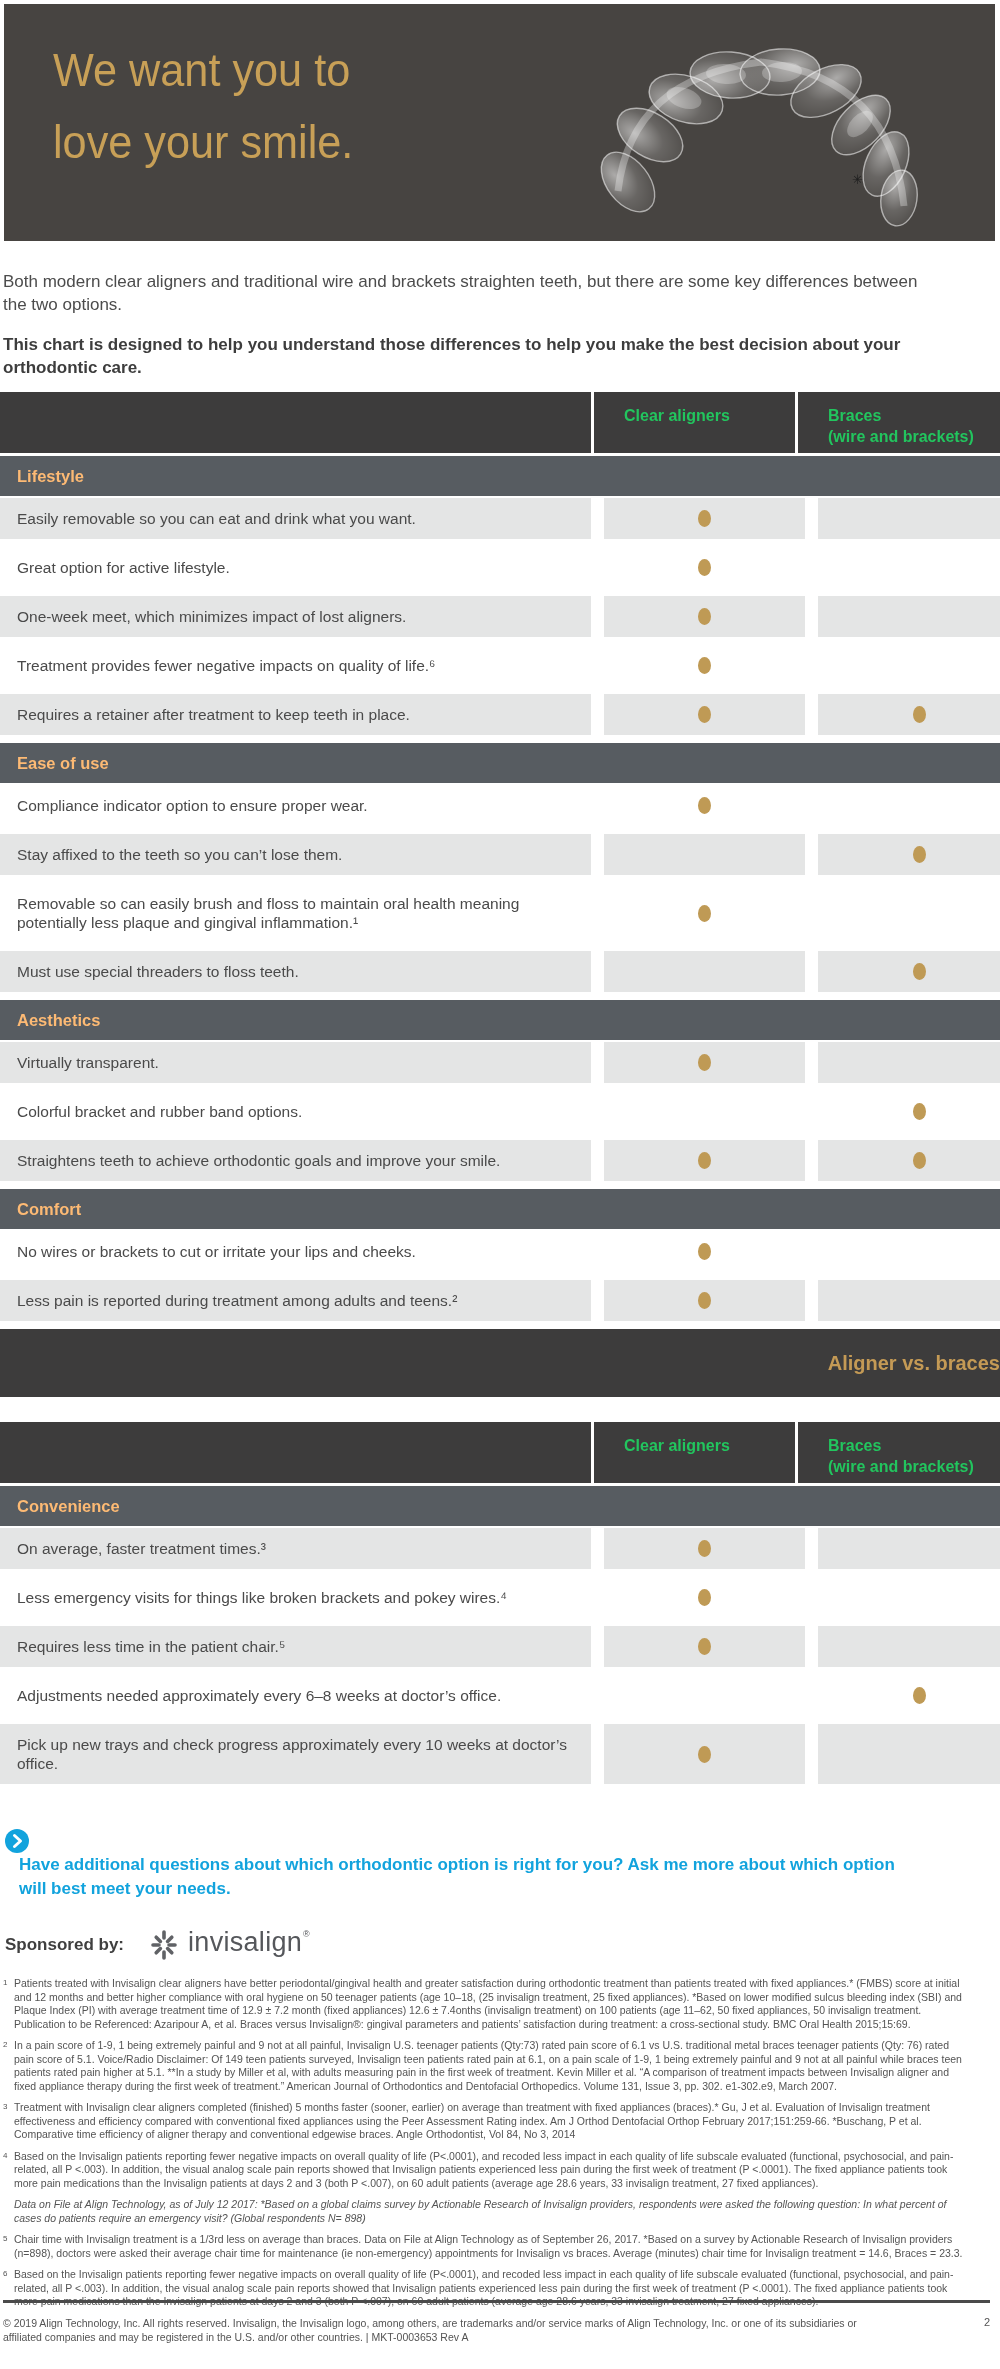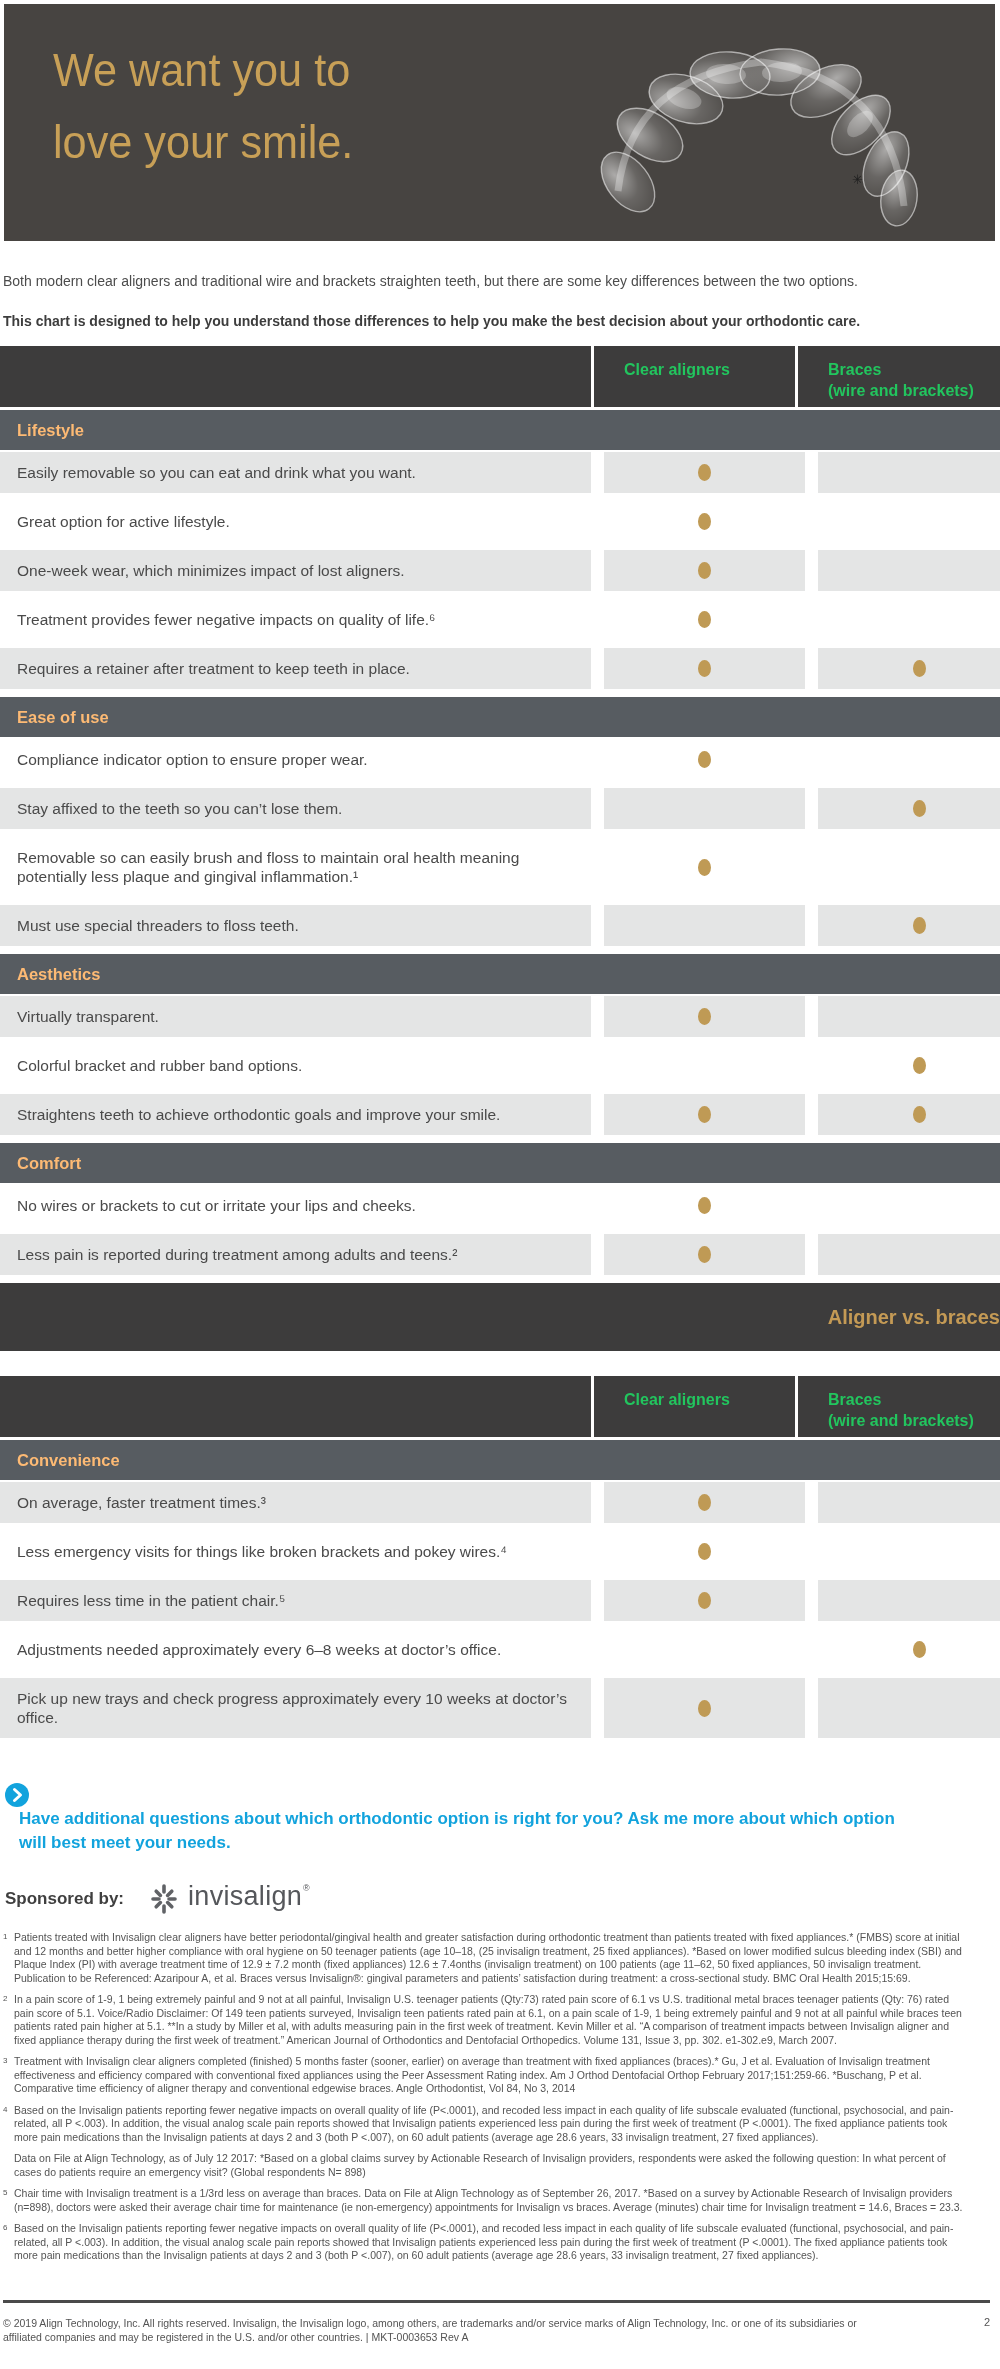--- a/index.html
+++ b/index.html
@@ -11,21 +11,21 @@
   
   .hero{margin:4px 5px 0 4px;height:237px;background:#474441;position:relative;}
   .hero-title{
     position:absolute;left:49px;top:30px;color:#c8a057;
     font-size:46px;font-weight:300;line-height:72px;
     transform:scaleX(.94);transform-origin:left top;white-space:nowrap;
   }
   .hero-art{position:absolute;left:552px;top:12px;}
   
   .intro{margin:29px 40px 0 3px;}
-  .intro p{margin:0;font-size:14px;line-height:23px;color:#4c4c4c;width:930px;}
+  .intro p{margin:0;font-size:17px;line-height:23px;color:#4c4c4c;width:930px;}
   .intro p.emph{margin-top:17px;font-weight:bold;color:#3d3d3d;width:945px;}
   
   .cmp{margin-top:13px;}
   .cmp-header{display:grid;grid-template-columns:591px 201px 202px;column-gap:3px;margin-bottom:1px;}
   .cmp-header .hcell{
     background:#3d3c3c;color:#22c55e;font-weight:bold;font-size:16px;line-height:21px;
     height:61px;box-sizing:border-box;padding:13px 6px 0 30px;
   }
   .cmp-header .hcell.empty{padding:0;}
   .section-bar{
@@ -57,21 +57,21 @@
   .sponsored{margin:24px 0 0 5px;display:flex;align-items:center;height:40px;}
   .sp-label{font-size:17px;font-weight:bold;color:#3f3f3f;}
   .logo{display:flex;align-items:flex-start;margin-left:22px;}
   .wordmark{font-size:27px;color:#55575b;letter-spacing:.3px;line-height:34px;margin-left:6px;}
   .regmark{font-size:9px;color:#55575b;margin-left:1px;margin-top:4px;}
   
   .footnotes{margin:12px 30px 0 3px;}
   .fn{position:relative;padding-left:11px;margin:0 0 8px 0;font-size:10.5px;line-height:13.5px;color:#545454;}
   .fn .fn-marker{position:absolute;left:0;top:-1px;font-size:8px;}
   .fn p{margin:0;}
-  .fn p.extra{margin-top:8px;}
+  .fn p.extra{margin-top:8px;font-style:italic;}
   
   .footer{position:absolute;left:3px;top:2300px;width:987px;}
   .footer .rule{border-top:3px solid #4a4a4a;width:100%;}
   .footer-text{margin:13px 0 0 0;font-size:10.5px;line-height:14px;color:#545454;width:895px;}
   .page-num{position:absolute;right:0;top:16px;font-size:11px;color:#555555;}
 </style>
 </head>
 <body>
 
 <div class="page">
@@ -136,21 +136,21 @@
         <div class="mark"></div>
       </div>
       <div class="row white">
         <div class="desc">Great option for active lifestyle.</div>
         <div class="mark">
           <span class="dot"></span>
         </div>
         <div class="mark"></div>
       </div>
       <div class="row gray">
-        <div class="desc">One-week wear, which minimizes impact of lost aligners.</div>
+        <div class="desc">One-week meet, which minimizes impact of lost aligners.</div>
         <div class="mark">
           <span class="dot"></span>
         </div>
         <div class="mark"></div>
       </div>
       <div class="row white">
         <div class="desc">Treatment provides fewer negative impacts on quality of life.⁶</div>
         <div class="mark">
           <span class="dot"></span>
         </div>

